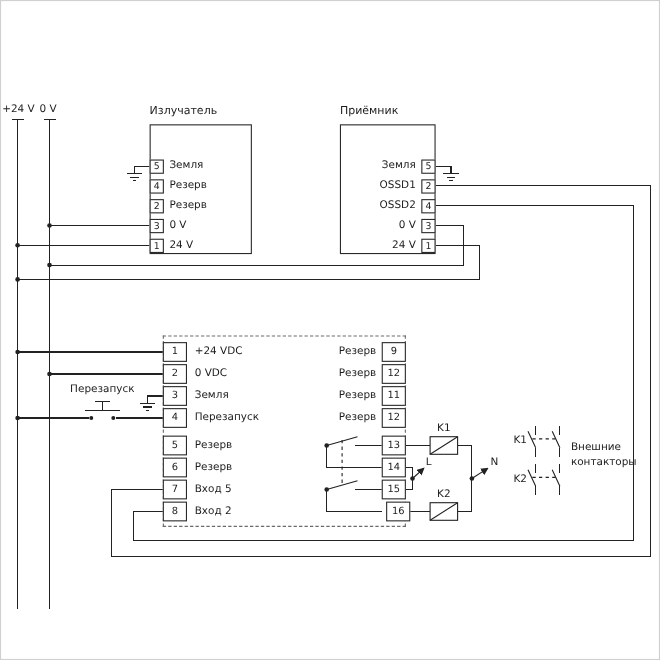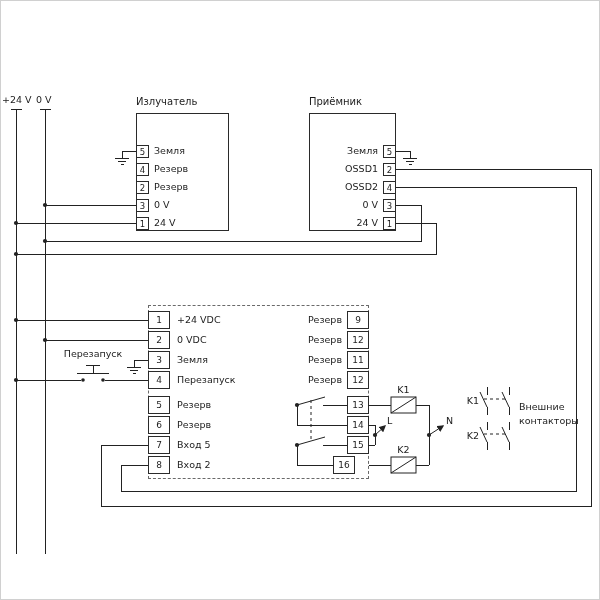--- a/index.html
+++ b/index.html
@@ -133,21 +133,21 @@
   <div class="lbl" style="left:176px;top:438px">Вход 5</div>
   <div class="lbl" style="left:176px;top:458px">Вход 2</div>
 
   <div class="term" style="left:346px;top:310px">9</div>
   <div class="term" style="left:346px;top:330px">12</div>
   <div class="term" style="left:346px;top:350px">11</div>
   <div class="term" style="left:346px;top:370px">12</div>
   <div class="term" style="left:346px;top:395px">13</div>
   <div class="term" style="left:346px;top:415px">14</div>
   <div class="term" style="left:346px;top:435px">15</div>
-  <div class="term" style="left:332px;top:455px">16</div>
+  <div class="term" style="left:350px;top:455px">16</div>
 
   <div class="lbl" style="left:290px;top:313px;width:51px;text-align:right">Резерв</div>
   <div class="lbl" style="left:290px;top:333px;width:51px;text-align:right">Резерв</div>
   <div class="lbl" style="left:290px;top:353px;width:51px;text-align:right">Резерв</div>
   <div class="lbl" style="left:290px;top:373px;width:51px;text-align:right">Резерв</div>
 
   <div class="lbl" style="left:62px;top:347px;width:60px;text-align:center">Перезапуск</div>
 
   <div class="lbl" style="left:390px;top:383px;width:25px;text-align:center">K1</div>
   <div class="lbl" style="left:390px;top:443px;width:25px;text-align:center">K2</div>

